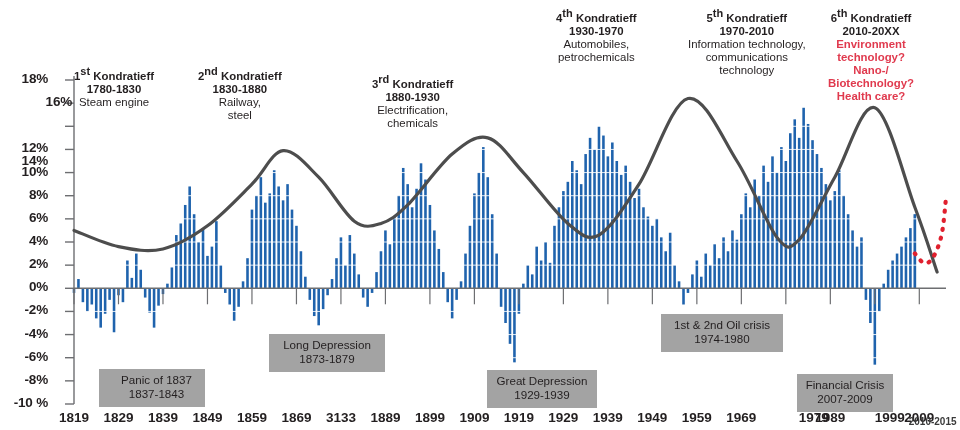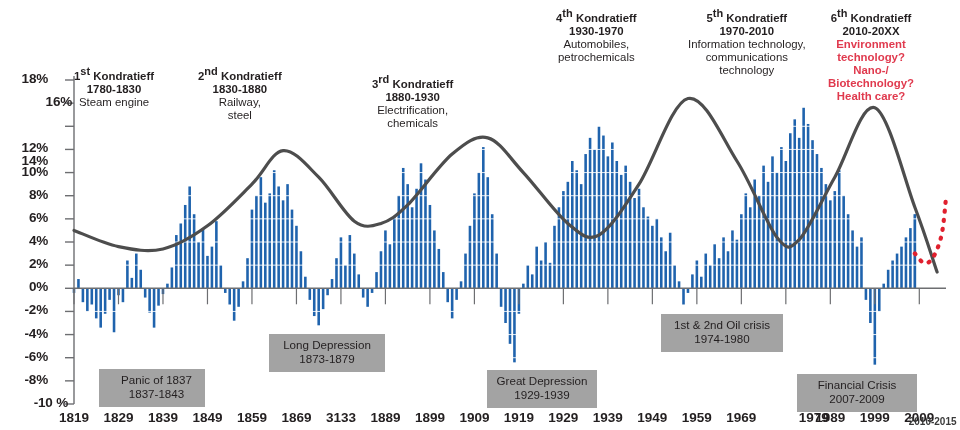--- a/index.html
+++ b/index.html
@@ -331,42 +331,42 @@
       <div class="ylabel" style="left: 0px; top: 163.571px;">10%</div>
       <div class="ylabel" style="left: 0px; top: 186.714px;">8%</div>
       <div class="ylabel" style="left: 0px; top: 209.857px;">6%</div>
       <div class="ylabel" style="left: 0px; top: 233px;">4%</div>
       <div class="ylabel" style="left: 0px; top: 256.143px;">2%</div>
       <div class="ylabel" style="left: 0px; top: 279.286px;">0%</div>
       <div class="ylabel" style="left: 0px; top: 302.429px;">-2%</div>
       <div class="ylabel" style="left: 0px; top: 325.571px;">-4%</div>
       <div class="ylabel" style="left: 0px; top: 348.714px;">-6%</div>
       <div class="ylabel" style="left: 0px; top: 371.857px;">-8%</div>
-      <div class="ylabel" style="left: 0px; top: 395px; padding-left: 20px;">-10 %</div>
+      <div class="ylabel" style="left: 0px; top: 395px;">-10 %</div>
     </div>
   <div id="xlabels">
       <div class="xlabel" style="width: 60px; left: 44px; top: 410px;">1819</div>
       <div class="xlabel" style="width: 60px; left: 88.4898px; top: 410px;">1829</div>
       <div class="xlabel" style="width: 60px; left: 132.98px; top: 410px;">1839</div>
       <div class="xlabel" style="width: 60px; left: 177.469px; top: 410px;">1849</div>
       <div class="xlabel" style="width: 60px; left: 221.959px; top: 410px;">1859</div>
       <div class="xlabel" style="width: 60px; left: 266.449px; top: 410px;">1869</div>
       <div class="xlabel" style="width: 60px; left: 310.939px; top: 410px;">3133</div>
       <div class="xlabel" style="width: 60px; left: 355.429px; top: 410px;">1889</div>
       <div class="xlabel" style="width: 60px; left: 399.918px; top: 410px;">1899</div>
       <div class="xlabel" style="width: 60px; left: 444.408px; top: 410px;">1909</div>
       <div class="xlabel" style="width: 60px; left: 488.898px; top: 410px;">1919</div>
       <div class="xlabel" style="width: 60px; left: 533.388px; top: 410px;">1929</div>
       <div class="xlabel" style="width: 60px; left: 577.878px; top: 410px;">1939</div>
       <div class="xlabel" style="width: 60px; left: 622.367px; top: 410px;">1949</div>
       <div class="xlabel" style="width: 60px; left: 666.857px; top: 410px;">1959</div>
       <div class="xlabel" style="width: 60px; left: 711.347px; top: 410px;">1969</div>
       <div class="xlabel" style="width: 60px; left: 755.837px; top: 410px; margin-left: 28px;">1979</div>
       <div class="xlabel" style="width: 60px; left: 800.327px; top: 410px;">1989</div>
-      <div class="xlabel" style="width: 60px; left: 844.816px; top: 410px;">1999</div>
+      <div class="xlabel" style="width: 60px; left: 844.816px; top: 410px; text-align: right;">1999</div>
       <div class="xlabel" style="width: 60px; left: 889.306px; top: 410px;">2009</div>
       <div class="xlabel small" style="width: 70px; left: 897.653px; top: 416px;">2010-2015</div>
     </div>
   <div id="wavelabels">
       <div class="wave-label" style="left: 74px; top: 70px;">
         <span class="ttl">1<sup>st</sup> Kondratieff</span>
         <span class="yrs">1780-1830</span>
         <span class="desc">Steam engine</span>
       </div>
       <div class="wave-label" style="left: 198px; top: 70px;">
@@ -414,19 +414,19 @@
         <span>1873-1879</span>
       </div>
       <div class="ann" style="left: 487px; top: 370px; width: 110px;">
         <span>Great Depression</span>
         <span>1929-1939</span>
       </div>
       <div class="ann" style="left: 661px; top: 314px; width: 122px;">
         <span>1st &amp; 2nd Oil crisis</span>
         <span>1974-1980</span>
       </div>
-      <div class="ann" style="left: 797px; top: 374px; width: 120px;">
+      <div class="ann" style="left: 797px; top: 374px; width: 96px;">
         <span>Financial Crisis</span>
         <span>2007-2009</span>
       </div>
     </div>
 
 </div>
 
 </body></html>

